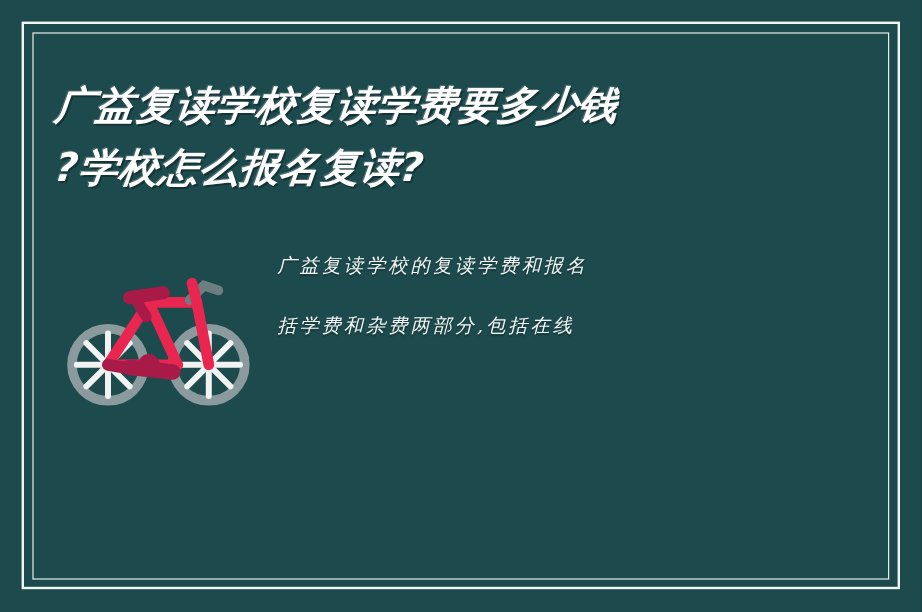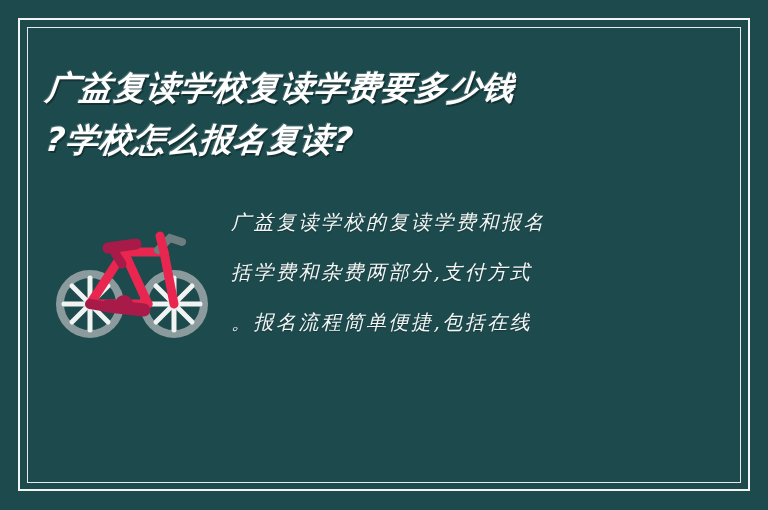--- a/index.html
+++ b/index.html
@@ -75,21 +75,21 @@
   
   .body-block {
     position: absolute;
     left: 231px;
     top: 197px;
     width: 420px;
   }
   .body-line {
     display: block;
     color: #f4f7f6;
-    font-size: 20px;
+    font-size: 16px;
     line-height: 50px;
     letter-spacing: 2.5px;
     font-family: "DejaVu Serif", "Liberation Serif", serif;
     font-style: italic;
     white-space: nowrap;
     text-shadow: 0 1px 1px rgba(0,0,0,0.25);
   }
 </style>
 </head>
 <body>
@@ -144,17 +144,16 @@
       <path d="M60 36 L70 52" stroke="#a81b49" stroke-width="9" stroke-linecap="round" fill="none"></path>
 
       <circle cx="72" cy="92" r="9" fill="#a81b49"></circle>
       <path d="M56 94 L92 98" stroke="#a81b49" stroke-width="13" stroke-linecap="round" fill="none"></path>
       <path d="M38 92 L62 96" stroke="#a81b49" stroke-width="10" stroke-linecap="round" fill="none"></path>
     </svg>
   </div>
 
   <div class="body-block">
     <span class="body-line">广益复读学校的复读学费和报名</span>
-    <span class="body-line">括学费和杂费两部分,支付方式</span>
-    <span class="body-line">。报名流程简单便捷,包括在线</span>
+    <span class="body-line">括学费和杂费两部分,包括在线</span>
   </div>
 
 </div>
 
 </body></html>

